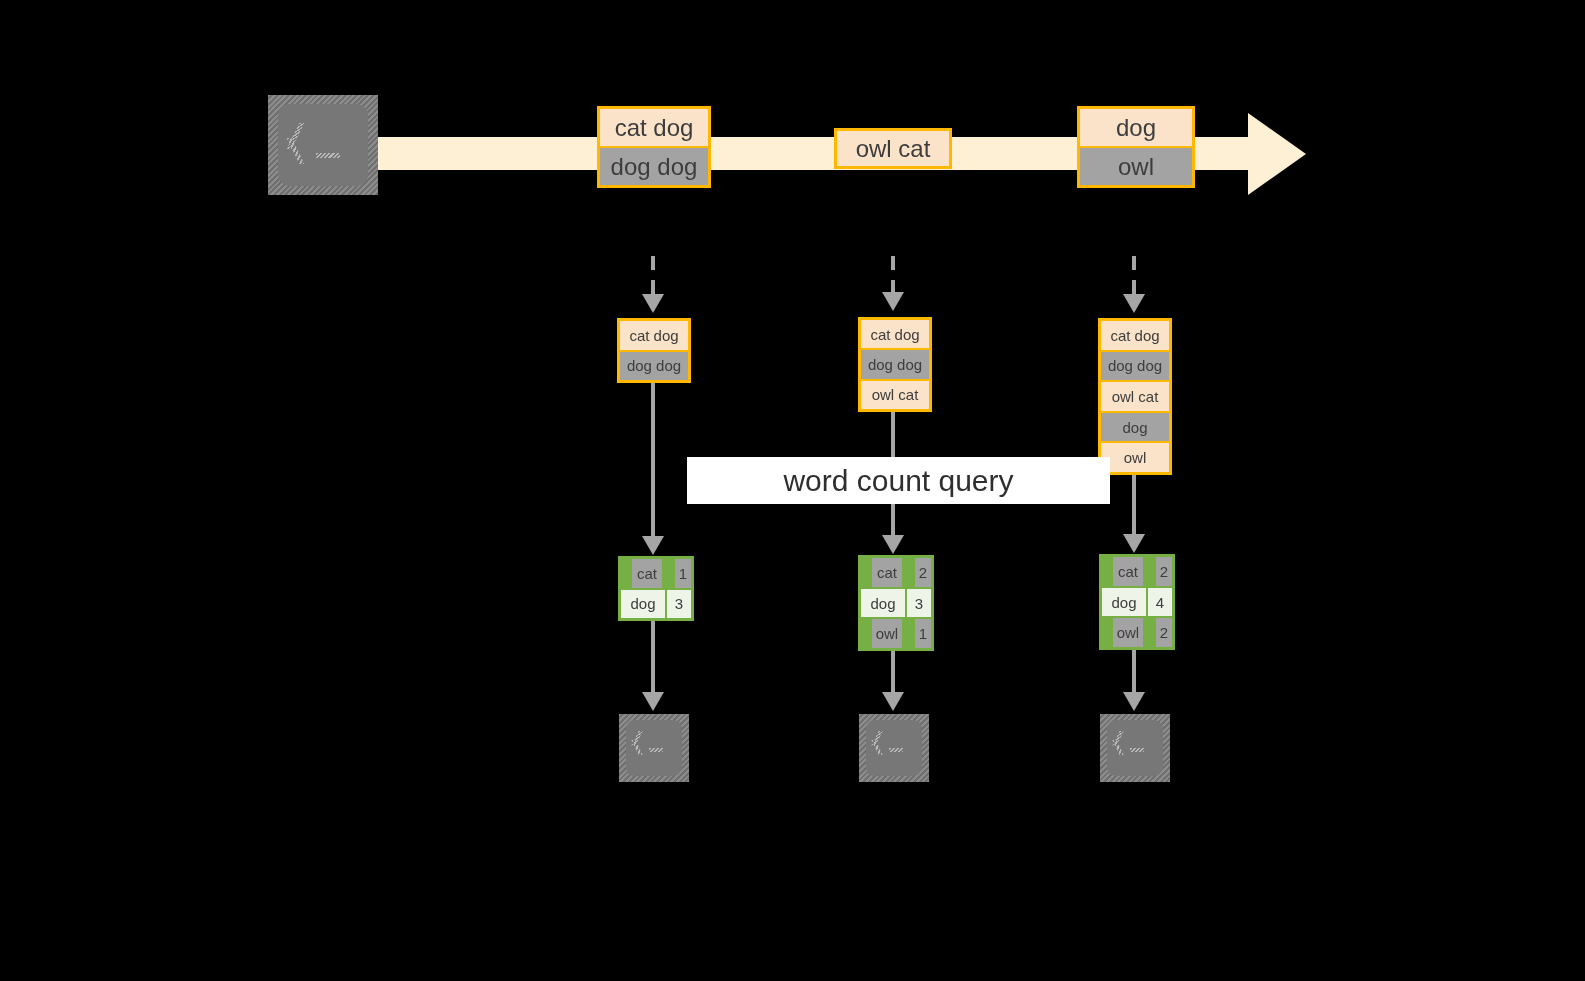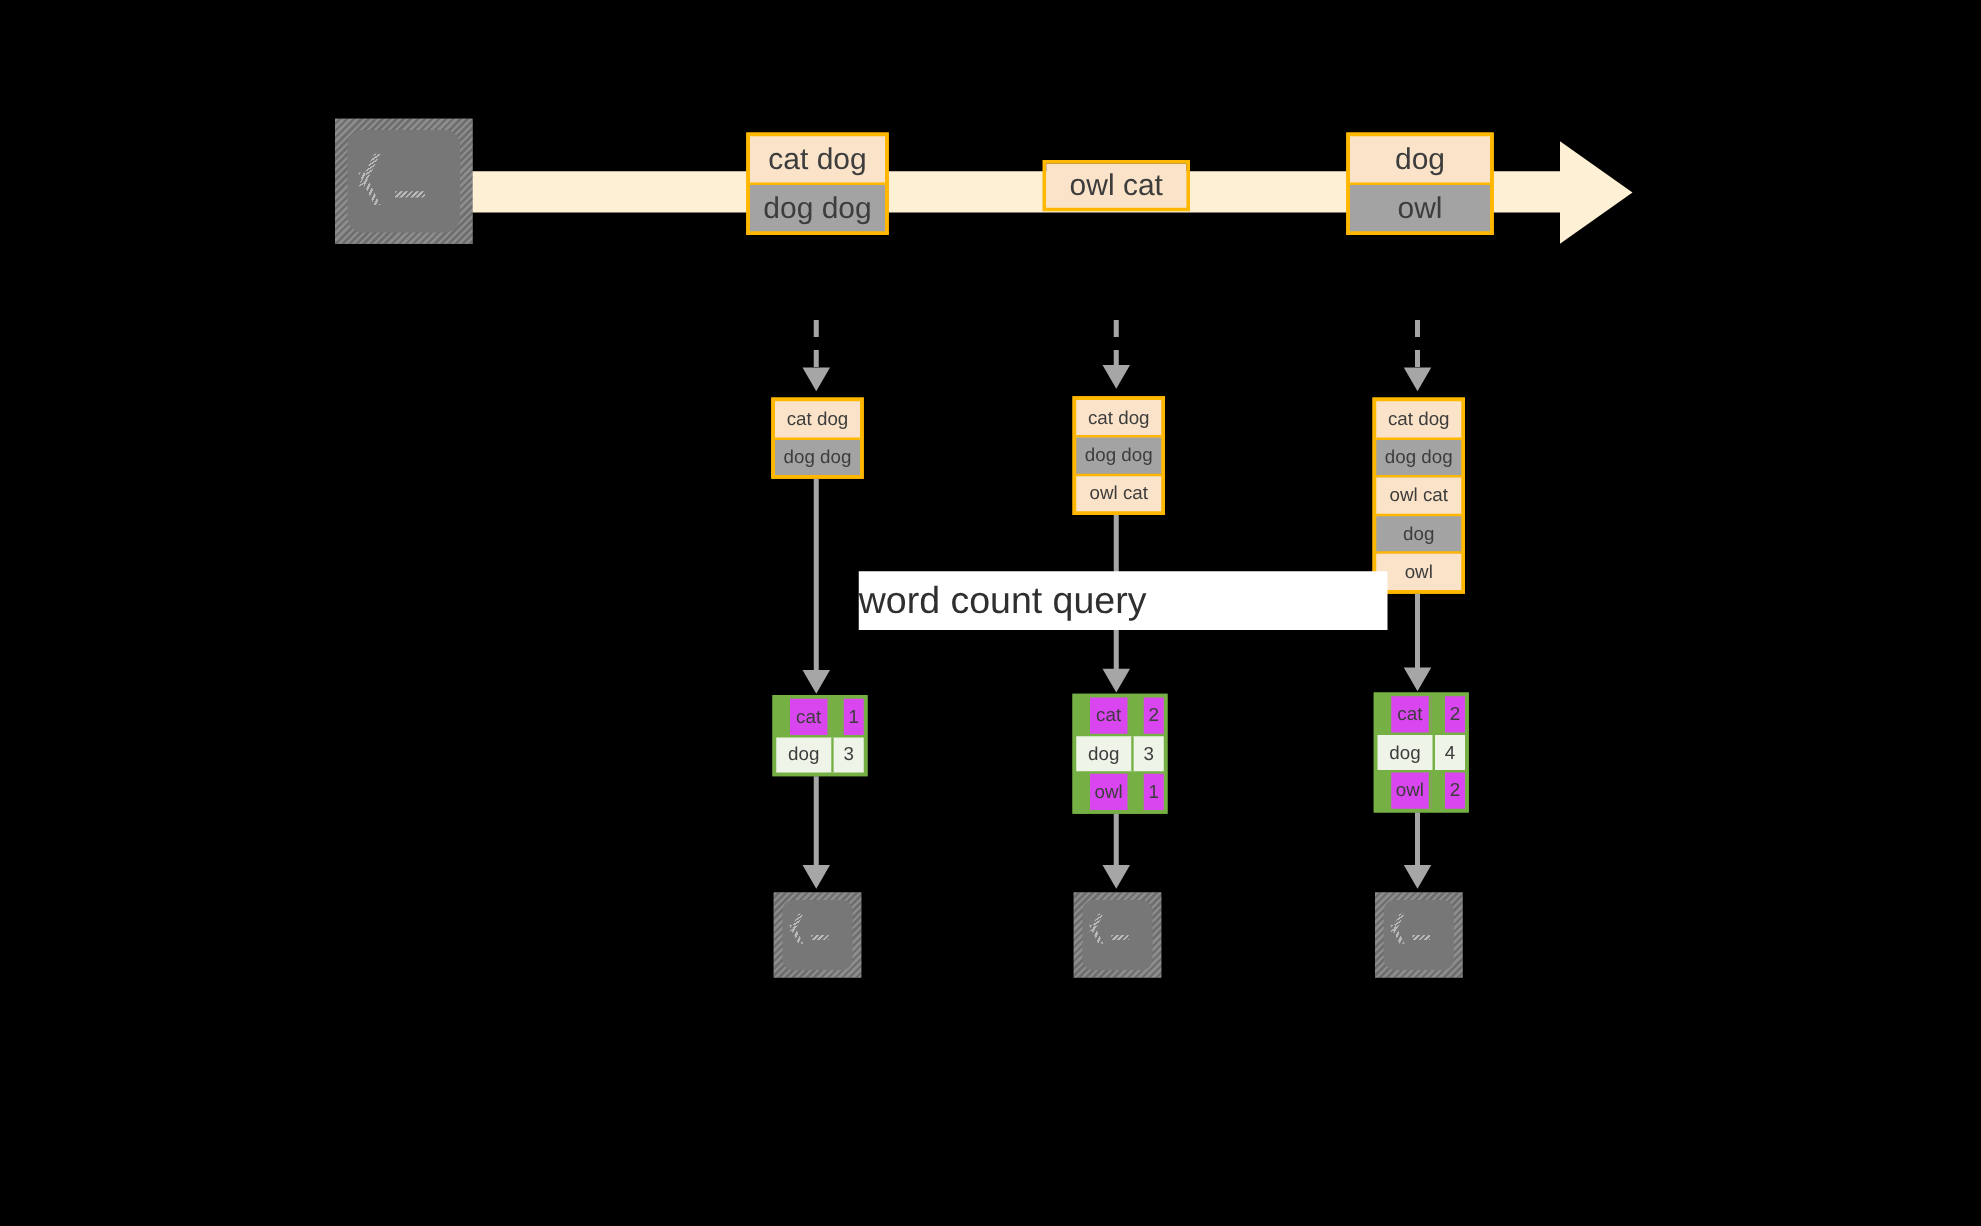--- a/index.html
+++ b/index.html
@@ -91,21 +91,21 @@
   .gtable .grow:last-child { border-bottom: none; }
   .gtable .gcell {
     display: flex;
     align-items: center;
     justify-content: center;
     font-size: 15px;
     color: #3d3d3d;
   }
   .gtable .gword { width: 46px; border-right: 2px solid #76b044; }
   .gtable .gcount { width: 24px; }
-  .grow.g-dark  .gcell { background: #d946ef; margin-left: 11px; }
+  .grow.g-dark  .gcell { background: #a3a3a3; margin-left: 11px; }
   .grow.g-light .gcell { background: #eef4e8; }
 
   
   .vline {
     position: absolute;
     width: 4px;
     background: #a6a6a6;
   }
   .vdash {
     position: absolute;
@@ -122,20 +122,21 @@
     border-right: 11px solid transparent;
     border-top: 19px solid #a6a6a6;
   }
 
   
   .banner {
     position: absolute;
     background: #ffffff;
     display: flex;
     align-items: center;
+    justify-content: center;
   }
   .banner span {
     font-size: 30px;
     color: #2f2f2f;
     white-space: nowrap;
   }
 </style>
 </head>
 <body>
 

